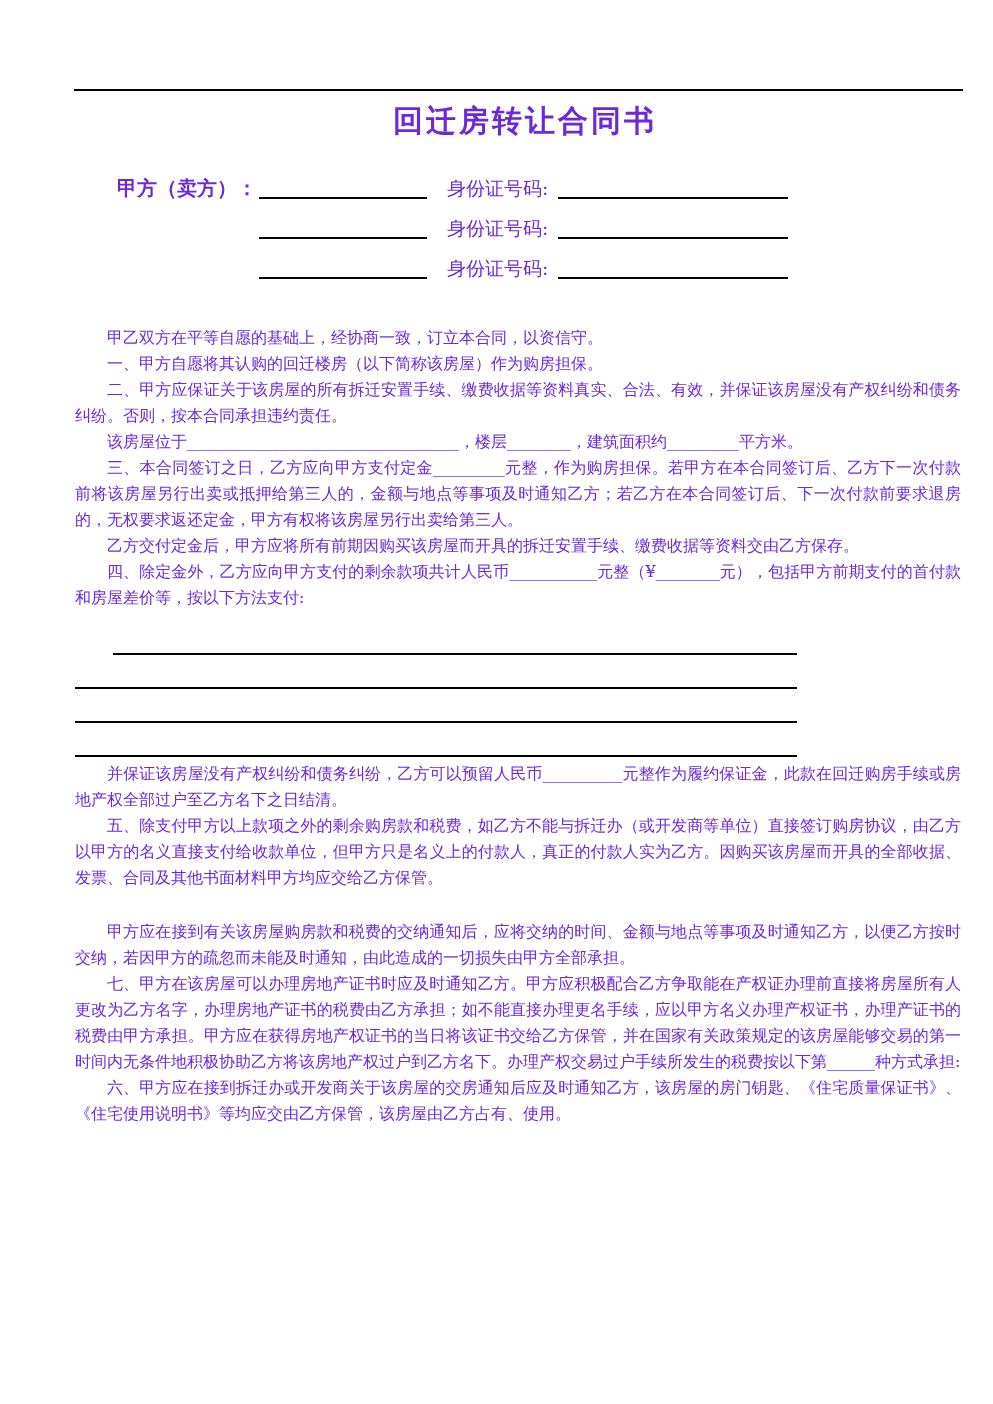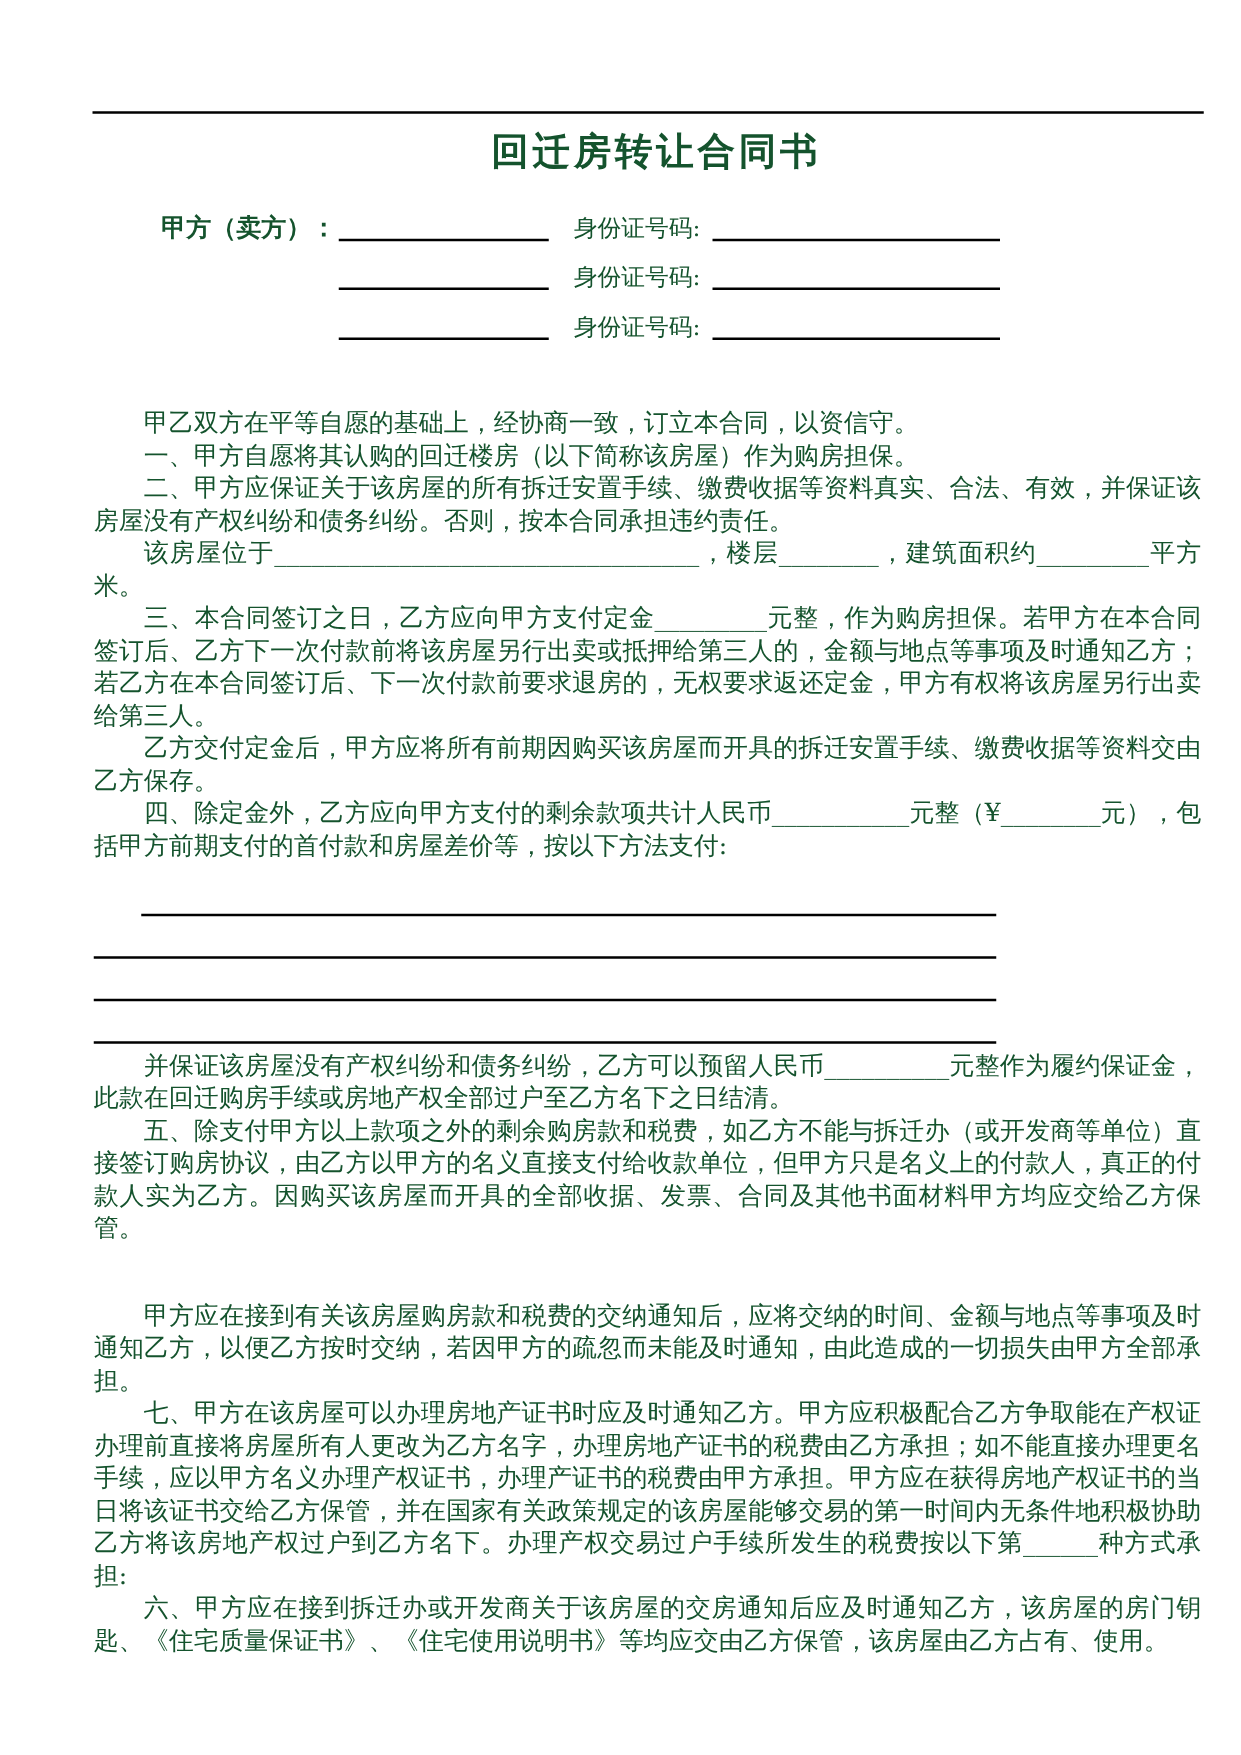--- a/index.html
+++ b/index.html
@@ -4,21 +4,21 @@
 <style>
   * { margin: 0; padding: 0; box-sizing: border-box; }
   html, body { background: #ffffff; }
   body { width: 993px; }
 
   .page {
     position: relative;
     width: 993px;
     height: 1404px;
     background: #ffffff;
-    color: #14532d;
+    color: #6d28d9;
     font-family: "DejaVu Serif", "Liberation Serif", serif;
     overflow: hidden;
   }
 
   .top-rule {
     position: absolute;
     left: 74px;
     top: 89px;
     width: 889px;
     height: 2px;
@@ -37,24 +37,23 @@
     white-space: nowrap;
   }
 
   .parties {
     position: absolute;
     top: 168px;
     left: 117px;
   }
   .party-row {
     height: 40px;
-    line-height: 28px;
+    line-height: 40px;
     white-space: nowrap;
     font-size: 19px;
-    margin-left: 12px;
   }
   .party-label {
     display: inline-block;
     width: 142px;
     font-size: 20px;
     font-weight: bold;
     vertical-align: baseline;
   }
   .blank {
     display: inline-block;
@@ -64,27 +63,27 @@
   }
   .name-blank { width: 168px; }
   .id-label { margin-left: 20px; margin-right: 10px; font-size: 19px; }
   .id-blank { width: 230px; }
 
   .body {
     position: absolute;
     top: 325px;
     left: 75px;
     width: 886px;
-    font-size: 20px;
+    font-size: 16px;
     line-height: 26px;
     text-align: justify;
     text-justify: inter-ideograph;
   }
   .para { text-indent: 2em; }
-  .para.gap { margin-top: 44px; }
+  .para.gap { margin-top: 28px; }
 
   .rule-line {
     height: 34px;
     width: 722px;
     border-bottom: 2px solid #000000;
   }
   .rule-line.indent { margin-left: 38px; width: 684px; }
   .para + .rule-line { margin-top: 10px; }
   .rule-line + .para { margin-top: 4px; }
 </style>

